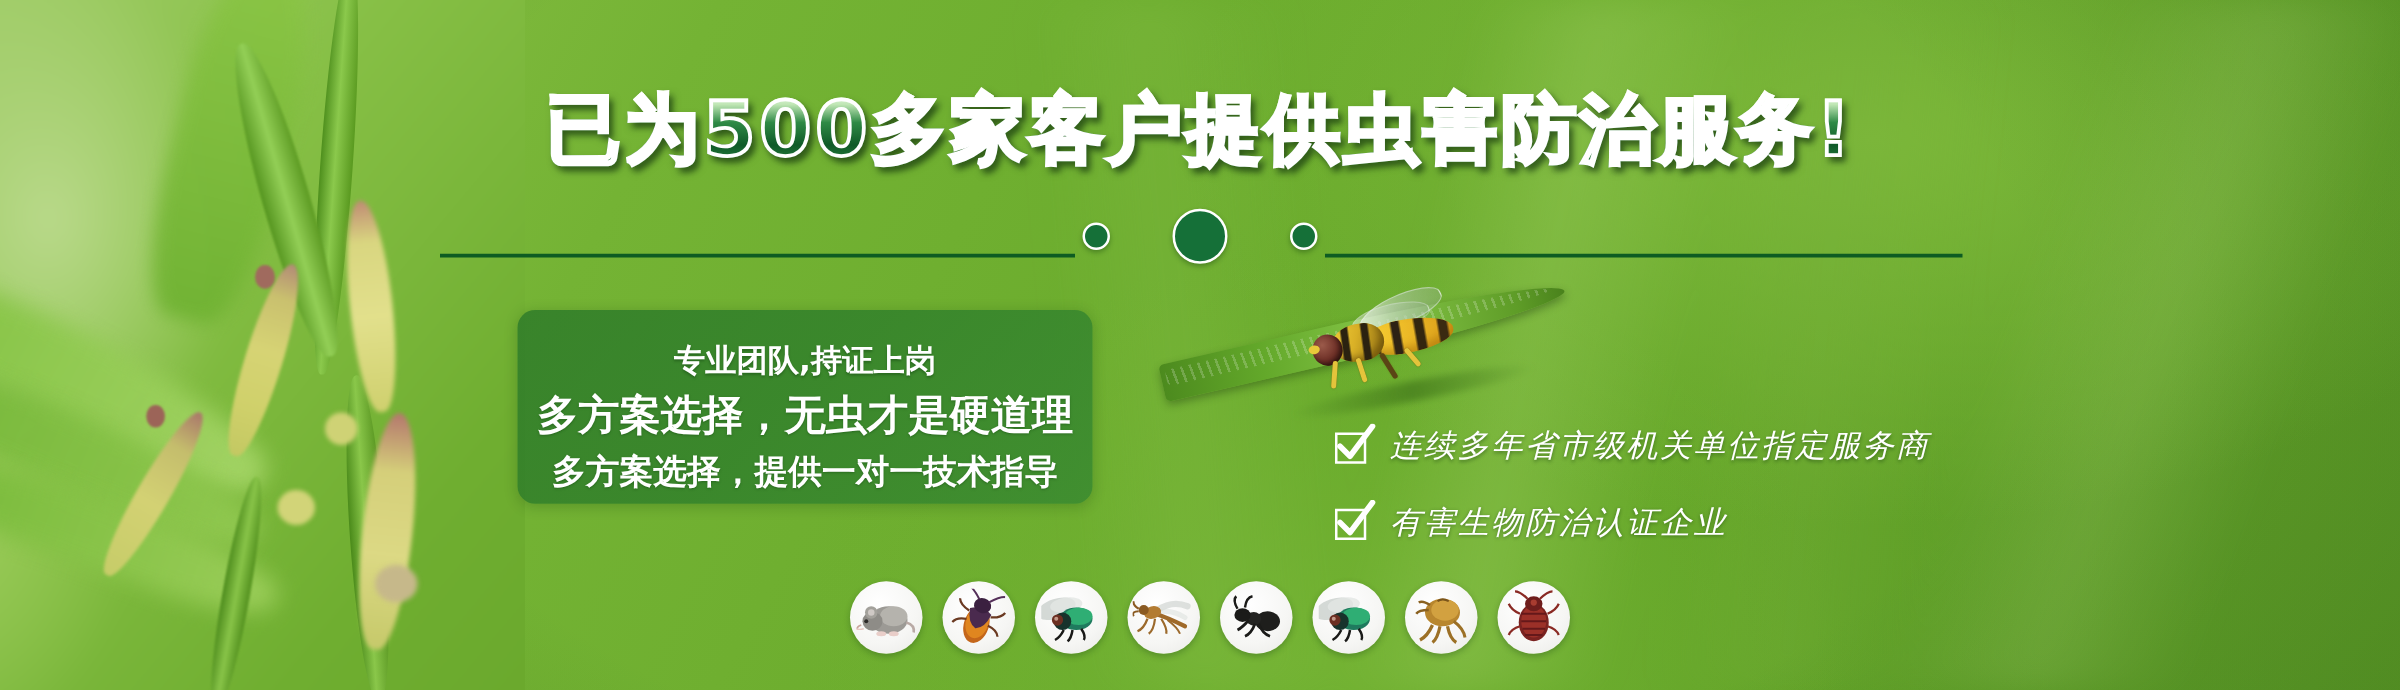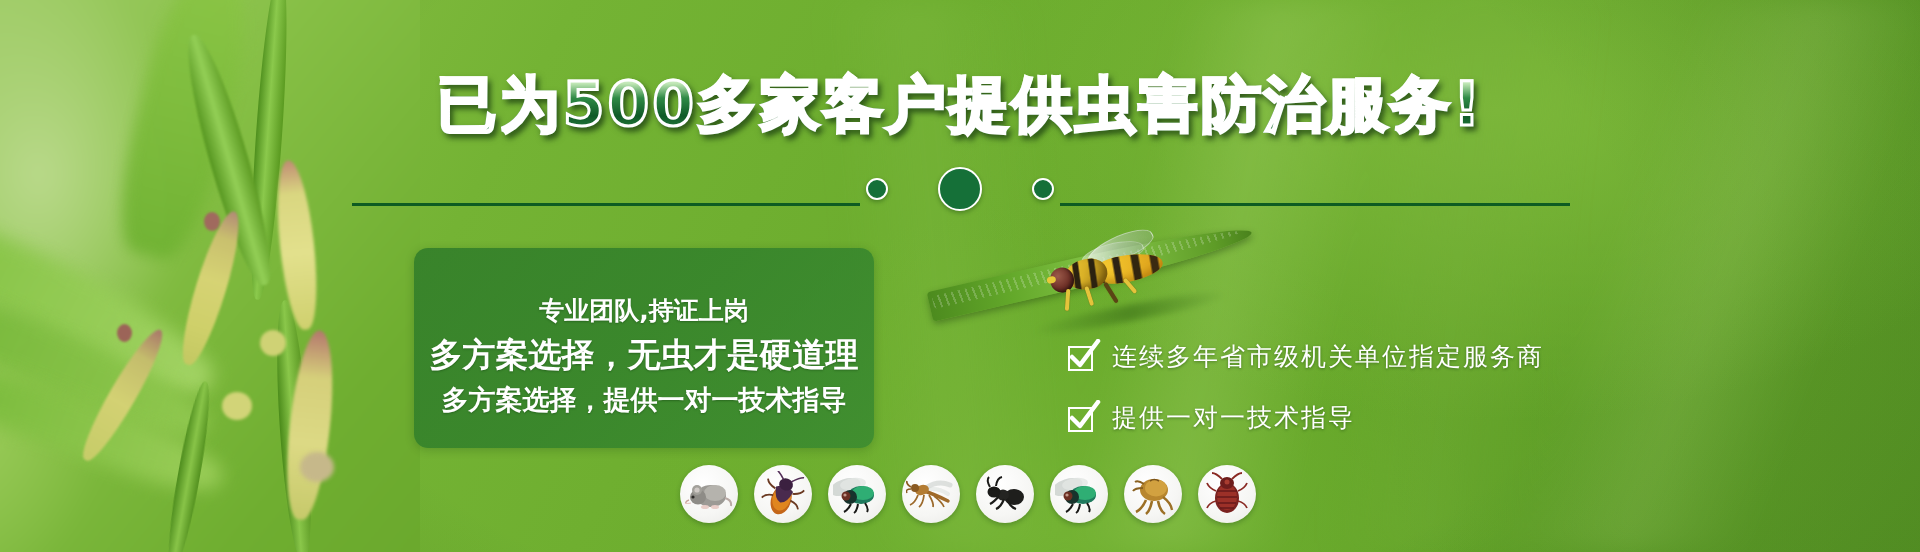--- a/index.html
+++ b/index.html
@@ -241,21 +241,21 @@
   }
   .dot.small { width: 22px; height: 22px; }
   .dot.big   { width: 44px; height: 44px; }
 
   
   .panel {
     position: absolute;
     left: 414px;
     top: 248px;
     width: 460px;
-    height: 200px;
+    height: 155px;
     border-radius: 14px;
     background: linear-gradient(135deg, rgba(40,118,40,.78) 0%, rgba(45,125,42,.80) 45%, rgba(52,134,48,.78) 100%);
     box-shadow: 0 2px 10px rgba(15,55,15,.22);
     display: flex;
     flex-direction: column;
     align-items: center;
     justify-content: center;
     gap: 12px;
     padding: 22px 0 6px;
   }
@@ -297,20 +297,21 @@
     border: 2px solid #ffffff;
   }
   .check-icon svg { position:absolute; left:-1px; top:-3px; }
   .check-text {
     color: #ffffff;
     font-family: "DejaVu Sans", "Liberation Sans", sans-serif;
     font-size: 25px;
     letter-spacing: 2px;
     white-space: nowrap;
     text-shadow: 0 1px 3px rgba(10,45,10,.45);
+    font-style: italic;
   }
 
   
   .pest-row {
     position: absolute;
     left: 680px;
     top: 465px;
     display: flex;
     gap: 16px;
   }
@@ -413,21 +414,21 @@
       </span>
       <span class="check-text">连续多年省市级机关单位指定服务商</span>
     </div>
     <div class="check-row">
       <span class="check-icon">
         <span class="box"></span>
         <svg width="34" height="34" viewBox="0 0 34 34" aria-hidden="true">
           <path d="M5 18 L13 26 L31 2" fill="none" stroke="#ffffff" stroke-width="4.5" stroke-linecap="round" stroke-linejoin="round"></path>
         </svg>
       </span>
-      <span class="check-text">提供一对一技术指导</span>
+      <span class="check-text">有害生物防治认证企业</span>
     </div>
   </div>
 
   <div class="pest-row">
 
     <span class="pest">
       <svg width="48" height="40" viewBox="0 0 48 40">
         <ellipse cx="26" cy="22" rx="15" ry="11" fill="#9c9a95"></ellipse>
         <ellipse cx="30" cy="19" rx="11" ry="8" fill="#b5b3ad"></ellipse>
         <ellipse cx="13" cy="23" rx="8" ry="7.5" fill="#8e8c87"></ellipse>

